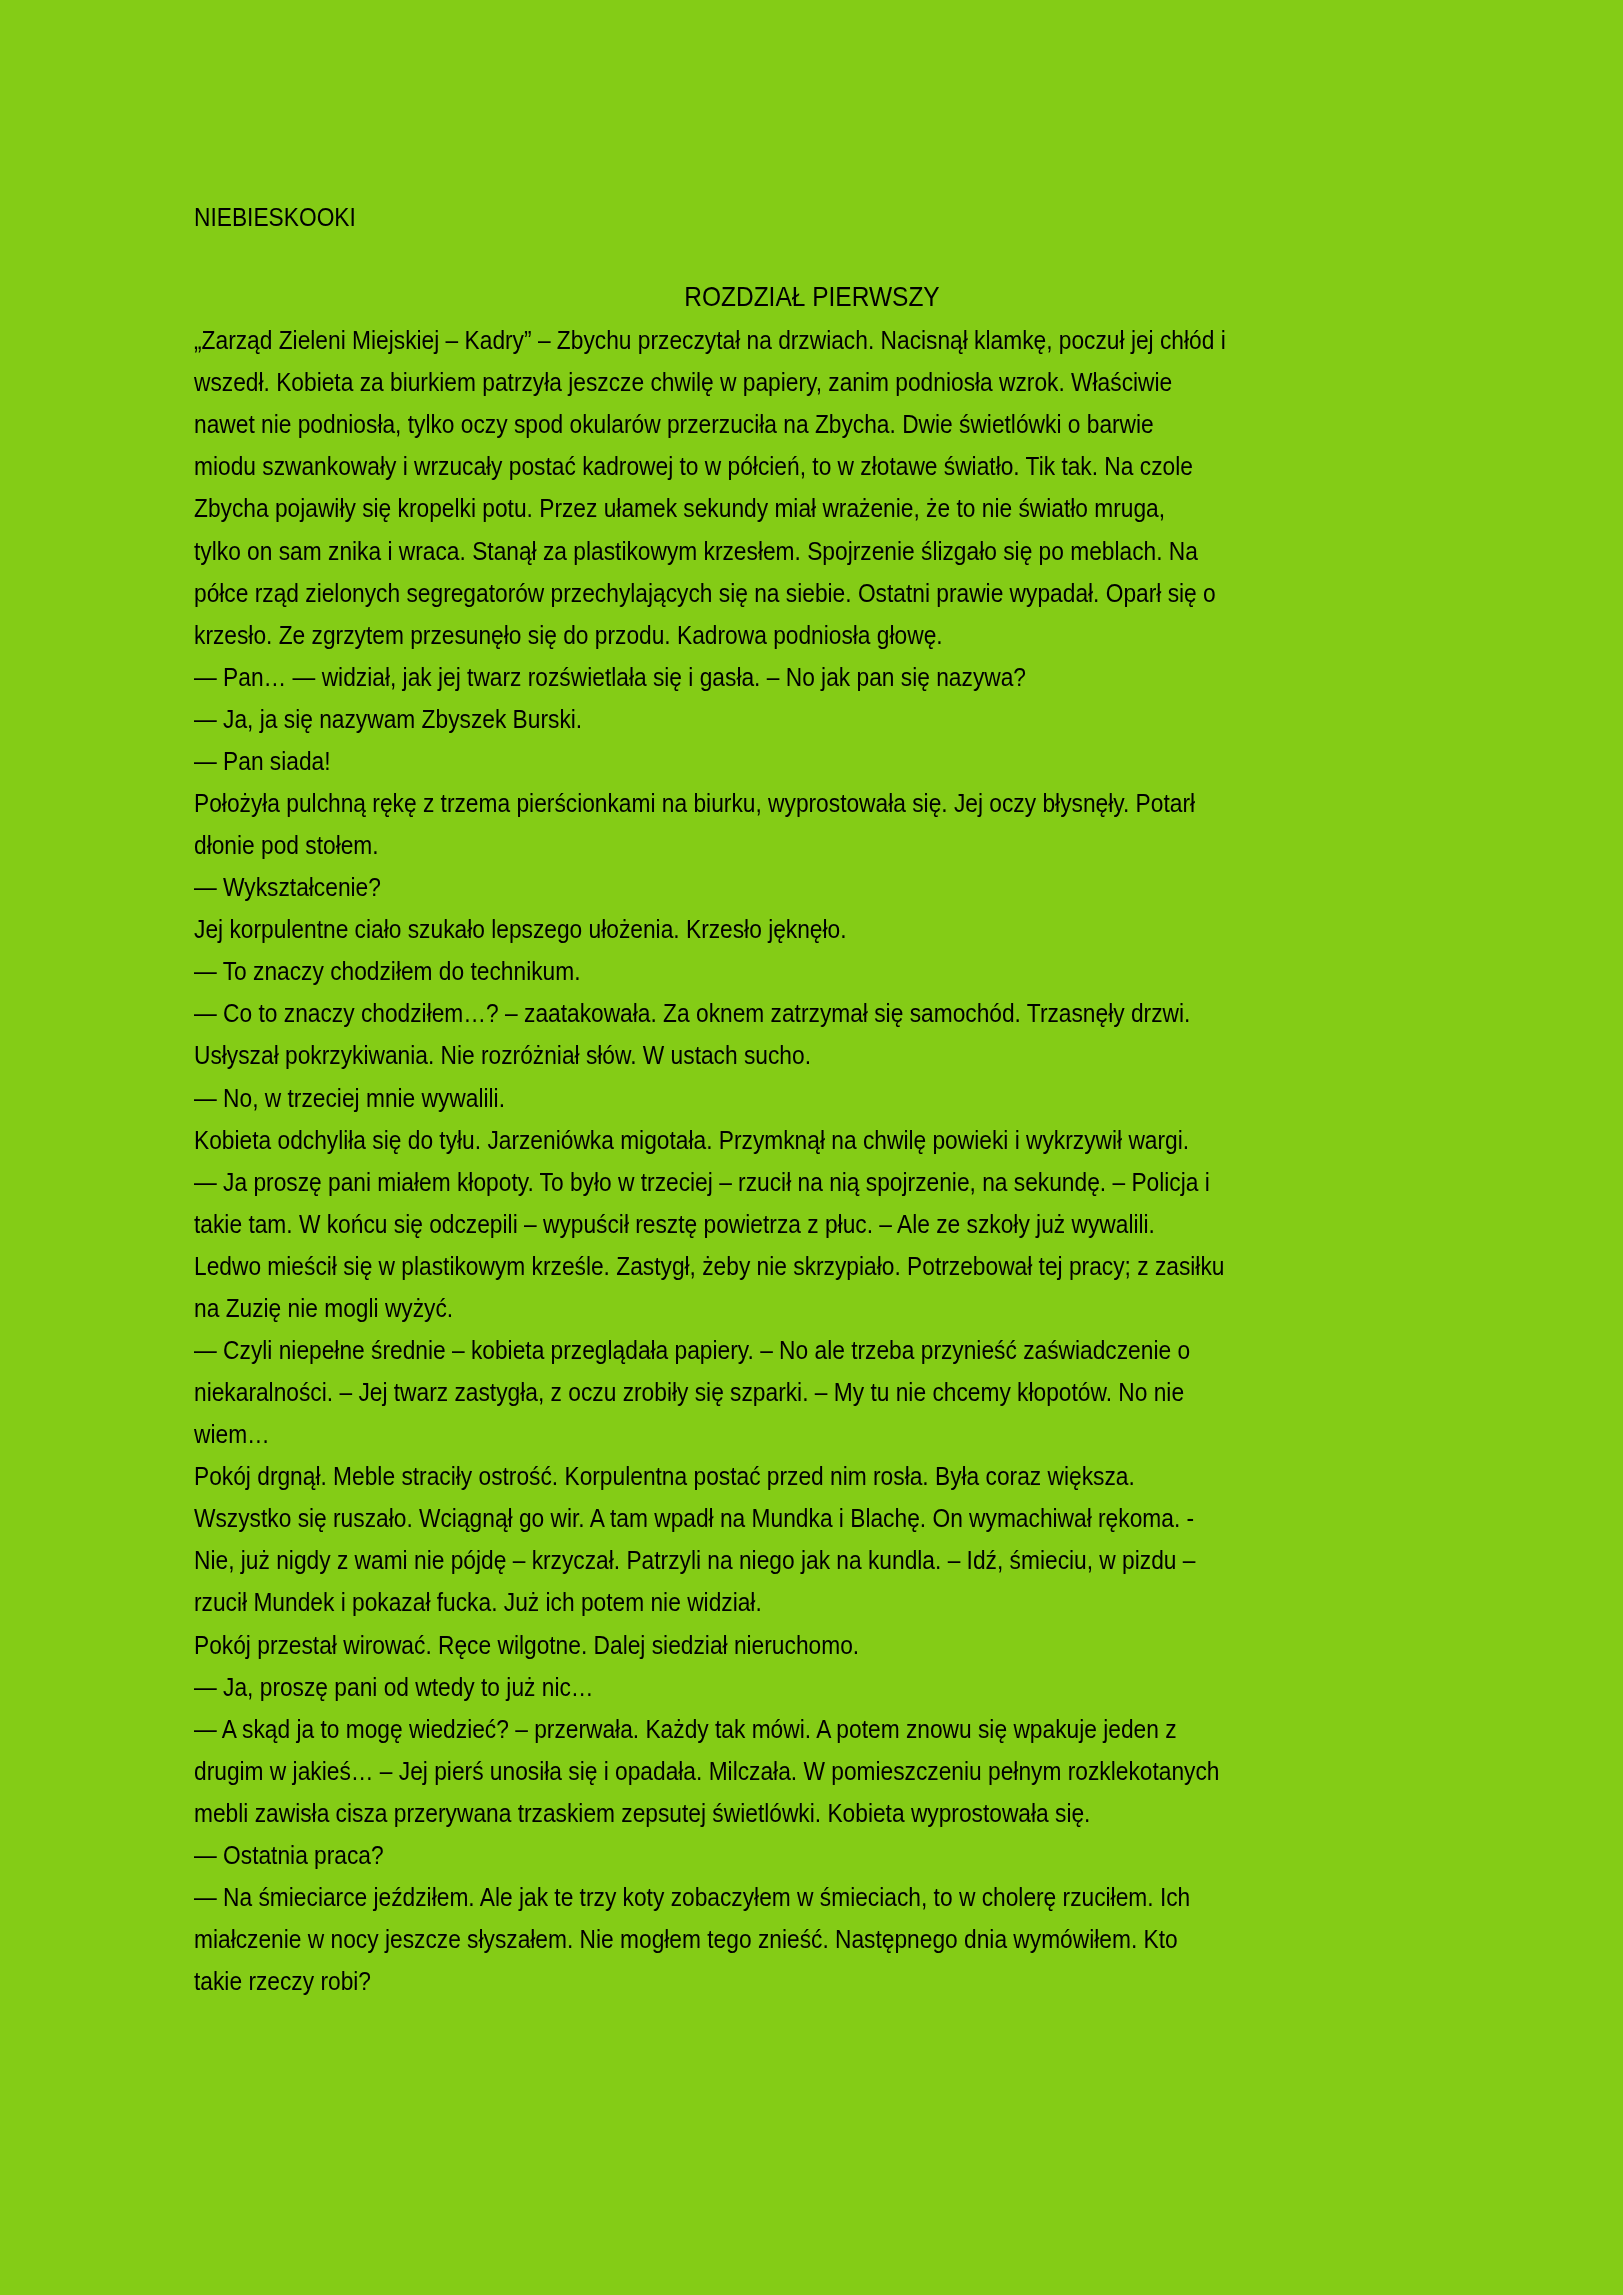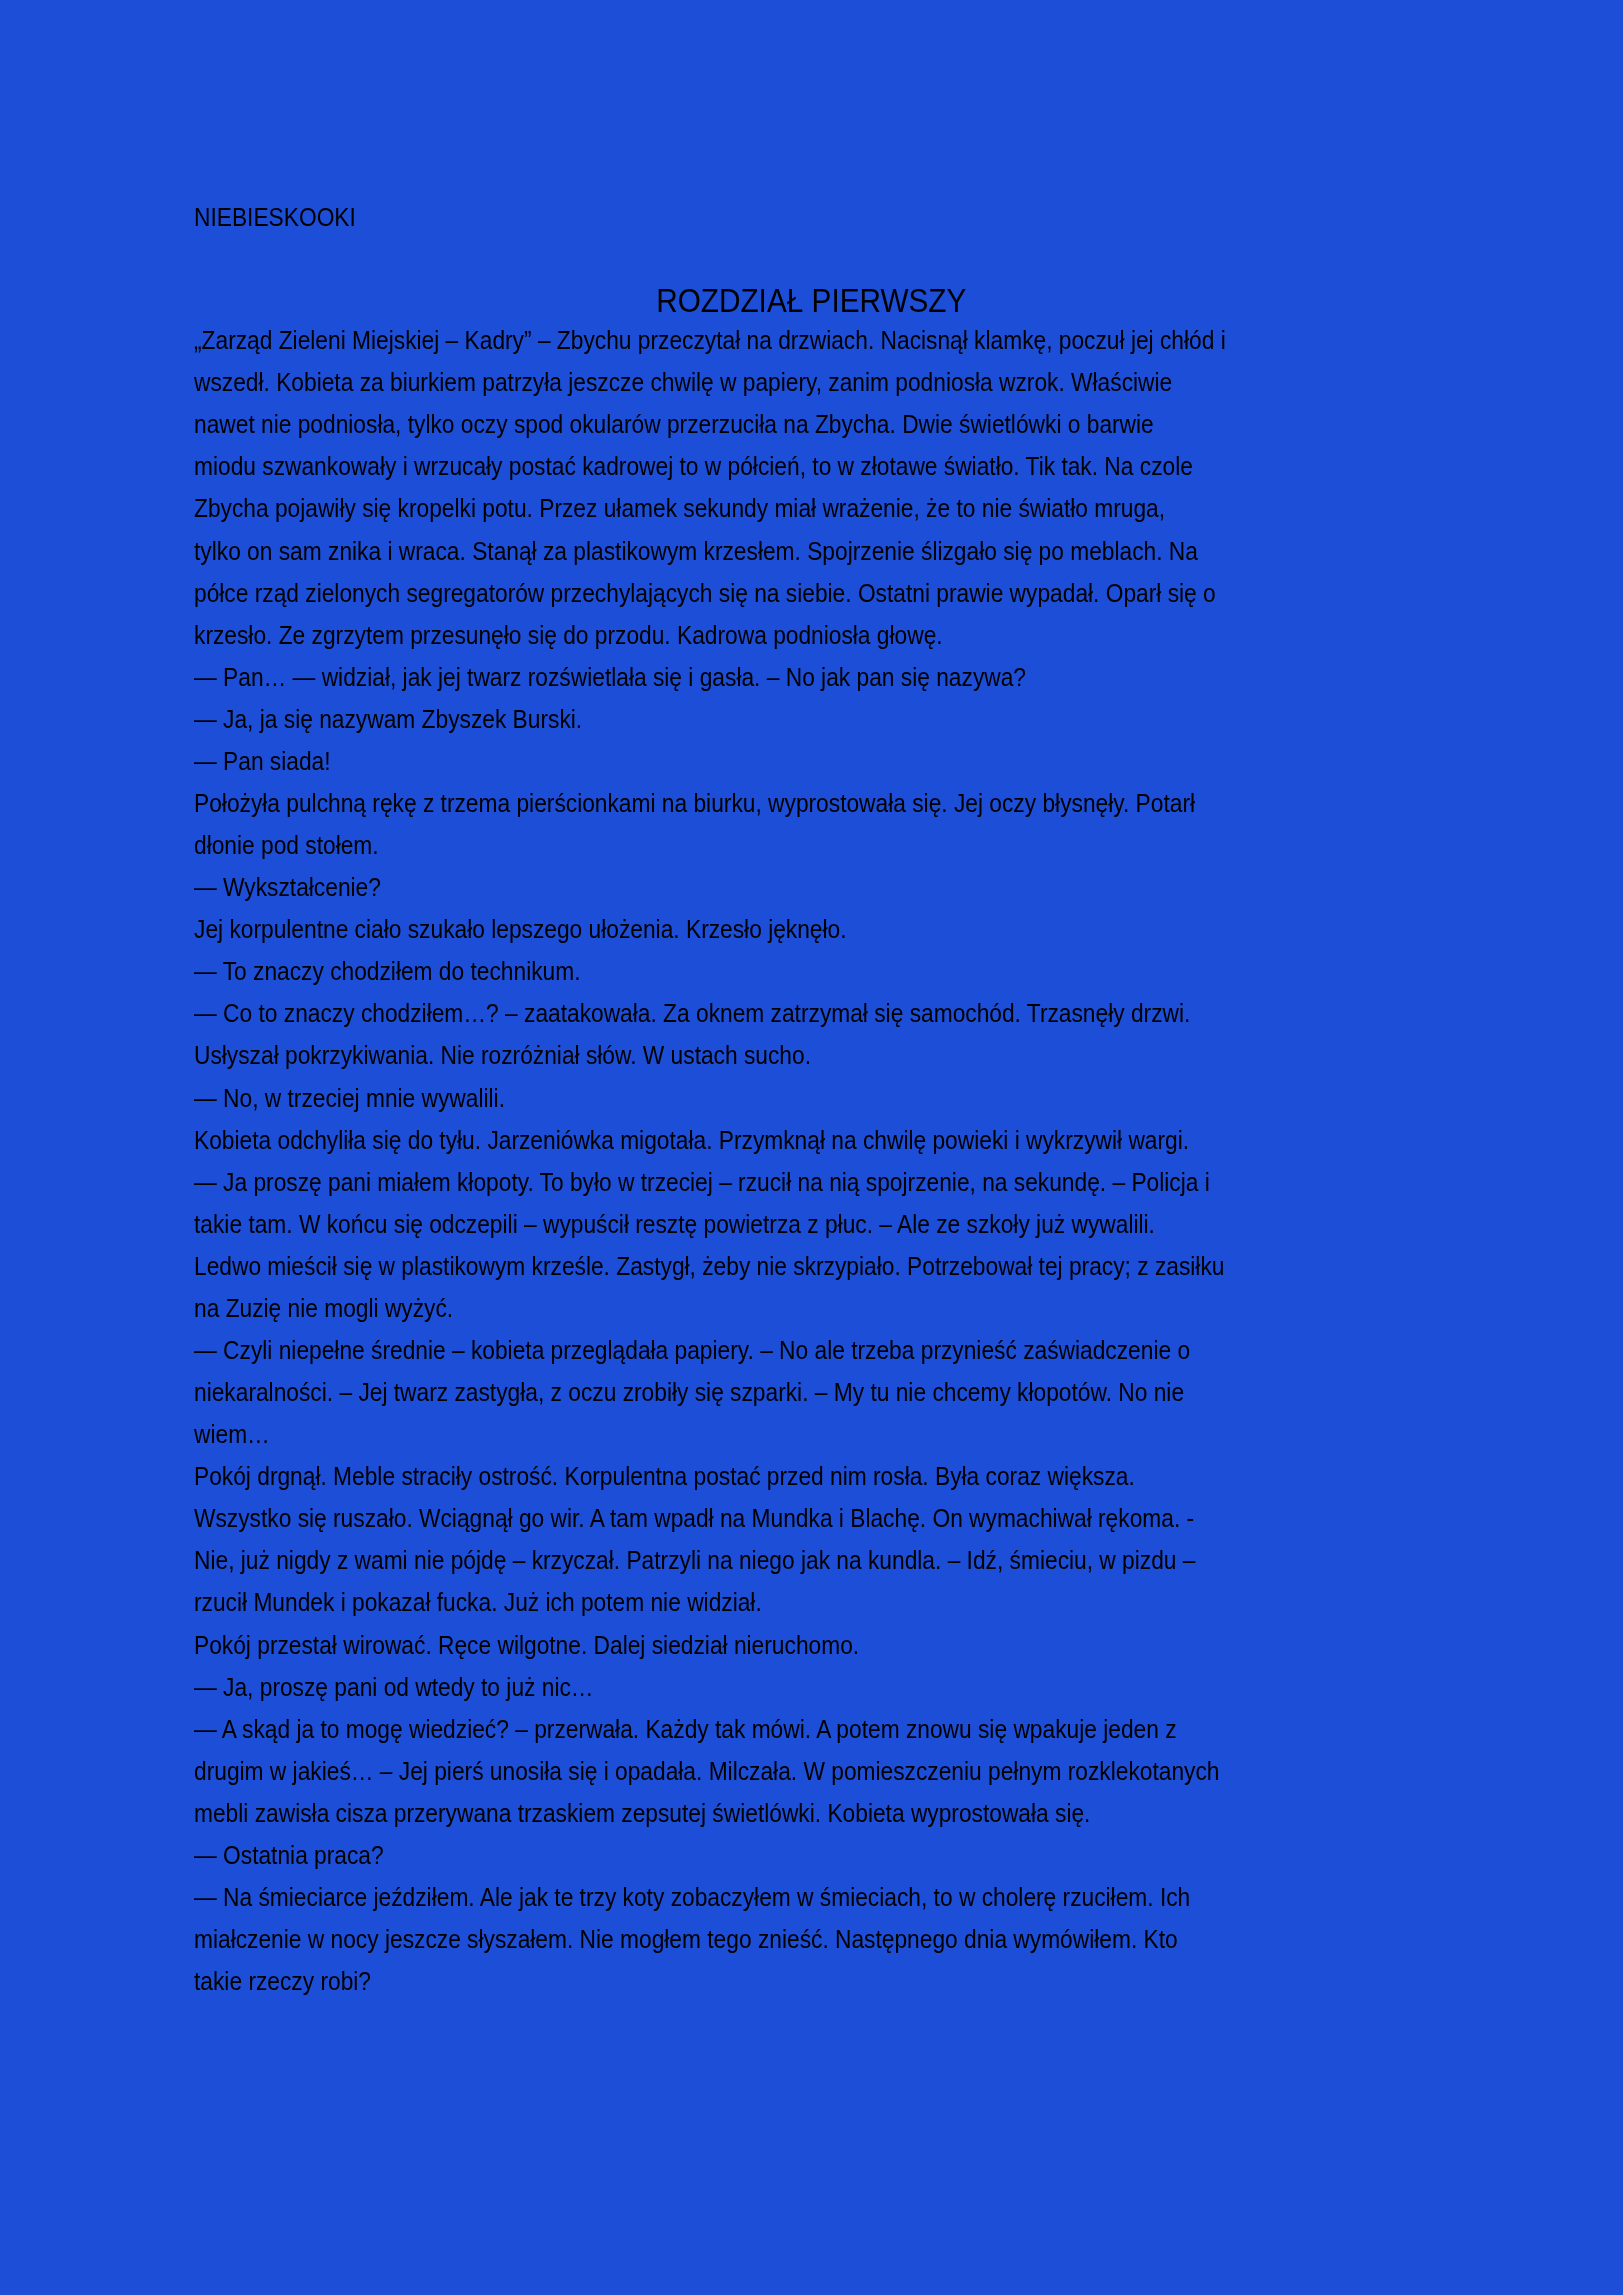--- a/index.html
+++ b/index.html
@@ -13,21 +13,21 @@
     position: relative;
     overflow: hidden;
     font-family: "Liberation Sans", sans-serif;
     color: #000000;
   }
   .page {
     position: absolute;
     left: 0; top: 0;
     width: 1623px;
     height: 2295px;
-    background: #1d4ed8;
+    background: #84cc16;
   }
   .line {
     position: absolute;
     left: 194px;
     white-space: nowrap;
     font-size: 26px;
     line-height: 1;
     transform-origin: left bottom;
     transform: scaleX(0.875);
   }
@@ -41,21 +41,21 @@
     transform-origin: left bottom;
     transform: scaleX(0.875);
   }
   .chapter-heading {
     position: absolute;
     left: 0;
     width: 1623px;
     top: 283px;
     text-align: center;
     white-space: nowrap;
-    font-size: 34px;
+    font-size: 28px;
     line-height: 1;
   }
   .chapter-heading span {
     display: inline-block;
     transform: scaleX(0.875);
     transform-origin: center bottom;
   }
   .body-text {
     position: absolute;
     left: 0; top: 0;

